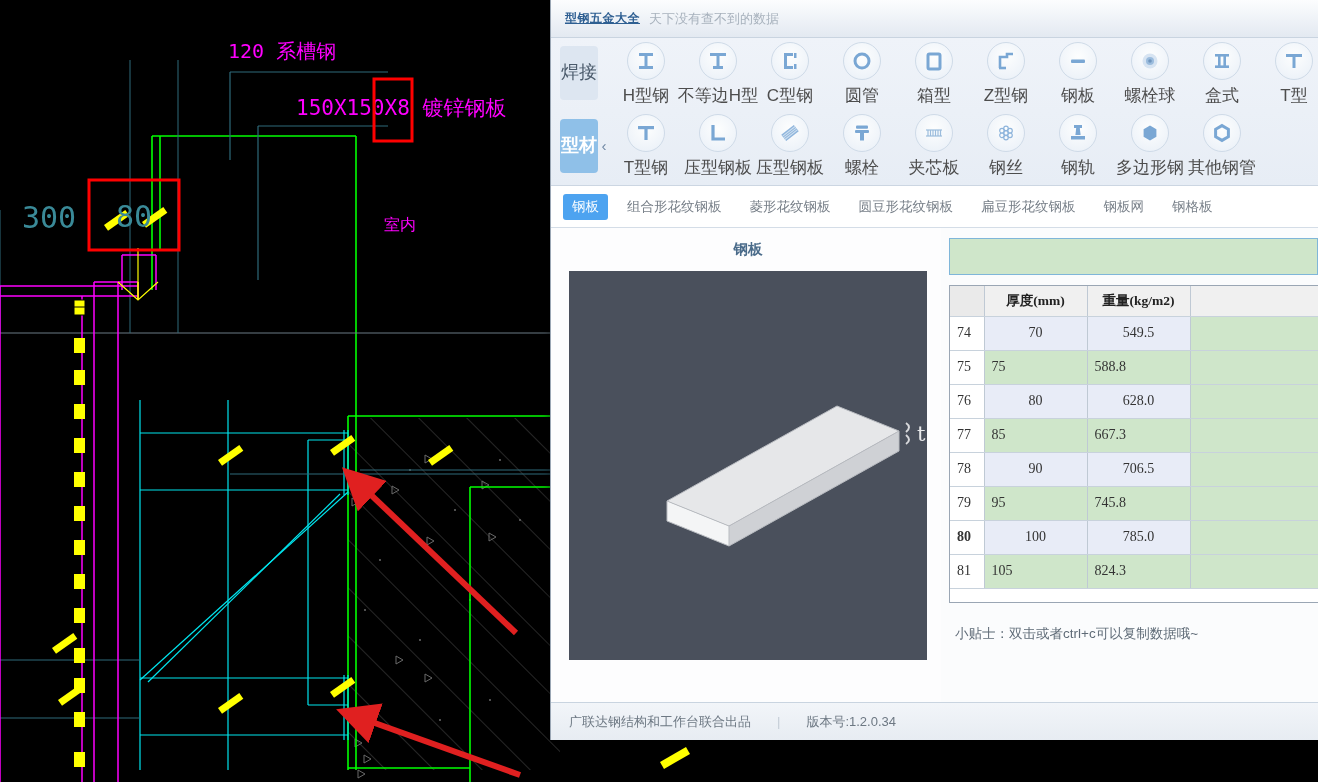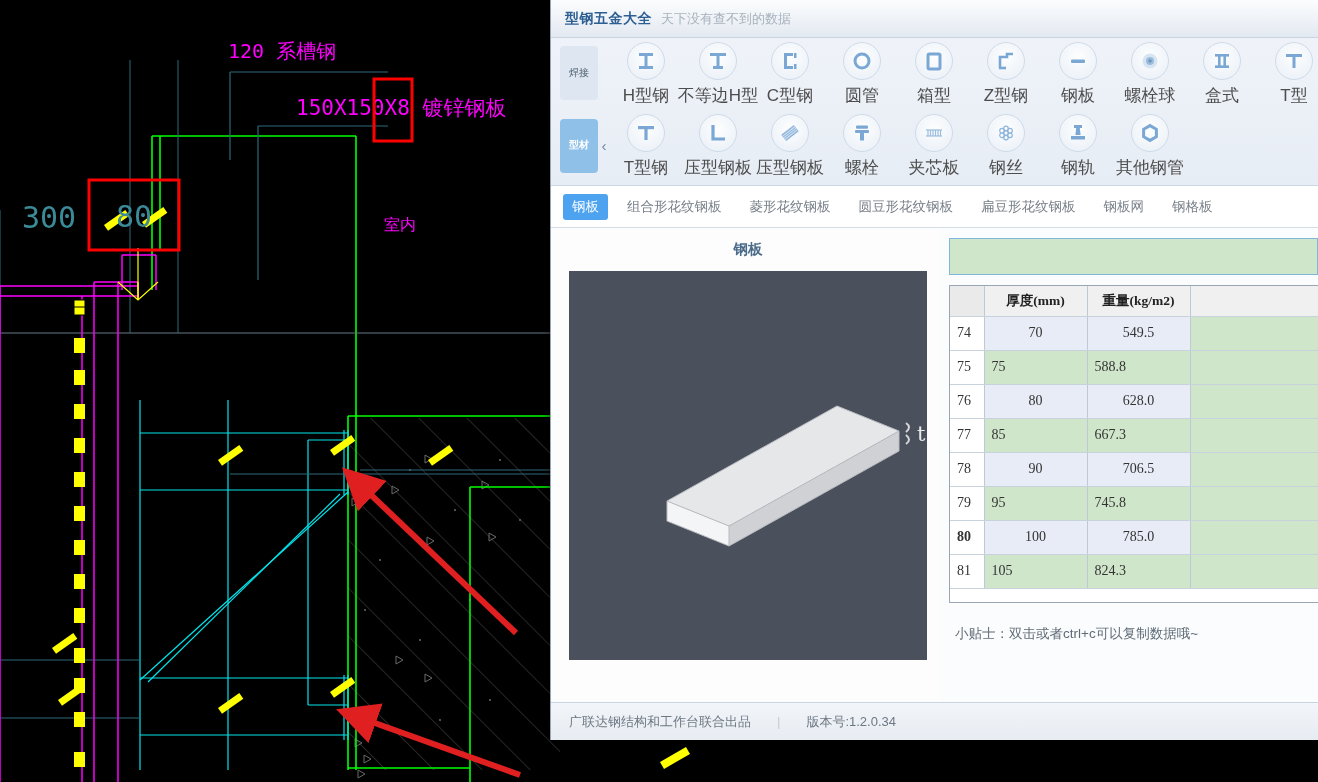--- a/index.html
+++ b/index.html
@@ -36,24 +36,25 @@
   .titlebar {
     height: 38px;
     background: linear-gradient(to bottom, #fcfdfe 0%, #eef2f7 55%, #e3e9f1 100%);
     border-bottom: 1px solid #c9d4e0;
     display: flex;
     align-items: center;
     padding: 0 0 0 14px;
     flex: 0 0 auto;
   }
   .app-title {
-    font-size: 14px;
+    font-size: 12px;
     font-weight: bold;
     color: #2e5f92;
     letter-spacing: .5px;
+    text-decoration: underline;
   }
   .app-subtitle {
     font-size: 13px;
     color: #a8b2bd;
     margin-left: 9px;
   }
 
   
   .ribbon {
     background: linear-gradient(to bottom, #eff3f9 0%, #e7edf5 100%);
@@ -71,21 +72,21 @@
 
   .cat-tab {
     width: 38px;
     height: 54px;
     margin-left: 9px;
     border-radius: 4px;
     display: flex;
     flex-direction: column;
     align-items: center;
     justify-content: center;
-    font-size: 10px;
+    font-size: 18px;
     line-height: 1.08;
     color: #4a5a6b;
     background: #dde6f1;
     flex: 0 0 auto;
     cursor: pointer;
   }
   .cat-tab.active {
     background: #8fc0e8;
     color: #ffffff;
     font-weight: bold;
@@ -682,20 +683,28 @@
                 <g fill="#7aa7d4">
                   <rect x="7" y="3" width="8" height="3"></rect>
                   <path d="M9.2,6 L12.8,6 L13.6,13 L8.4,13 z"></path>
                   <rect x="4" y="14" width="14" height="3.5"></rect>
                 </g>
               </svg>
           </div>
           <div class="lbl">钢轨</div>
         </div>
 
+        <div class="tool">
+          <div class="circ">
+            <svg width="22" height="22" viewBox="0 0 22 22">
+                <polygon points="11,3.6 17.4,7.3 17.4,14.7 11,18.4 4.6,14.7 4.6,7.3" fill="#7aa7d4"></polygon>
+              </svg>
+          </div>
+          <div class="lbl">多边形钢</div>
+        </div>
 
         <div class="tool">
           <div class="circ">
             <svg width="22" height="22" viewBox="0 0 22 22">
                 <polygon points="11,3.6 17.4,7.3 17.4,14.7 11,18.4 4.6,14.7 4.6,7.3" fill="none" stroke="#7aa7d4" stroke-width="3"></polygon>
               </svg>
           </div>
           <div class="lbl">其他钢管</div>
         </div>
 

